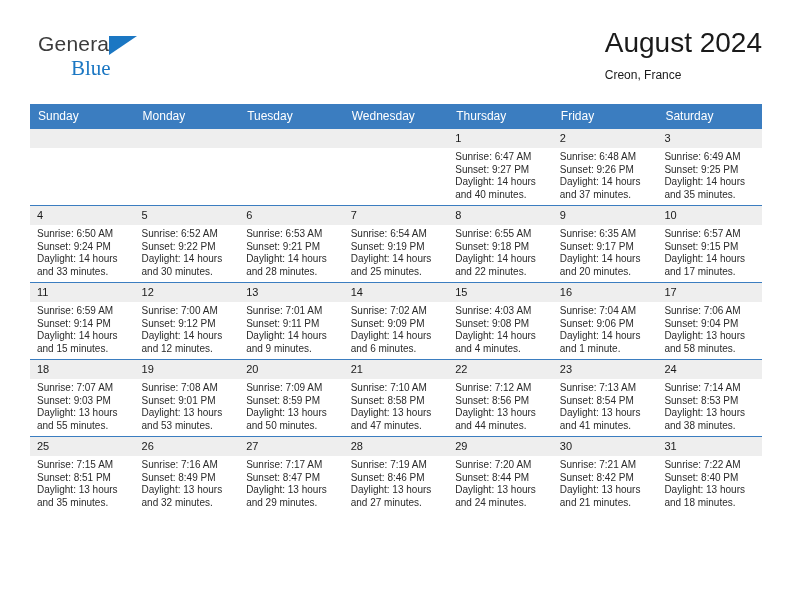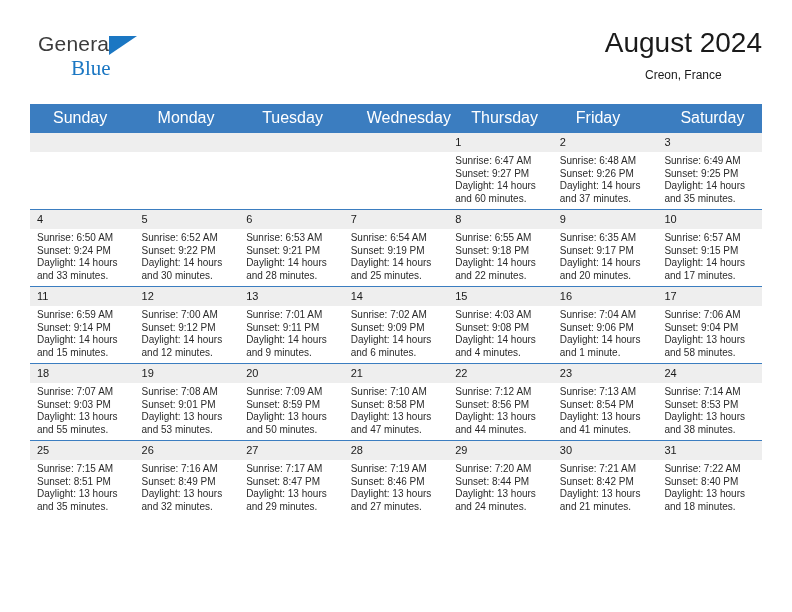--- a/index.html
+++ b/index.html
@@ -59,21 +59,21 @@
     left: 33px;
     top: 24px;
     font-size: 21px;
     color: #1b77c3;
     font-family: Liberation Serif, serif;
   }
   .title-block {
     position: absolute;
     right: 0;
     top: 0;
-    text-align: center;
+    text-align: left;
   }
   .cal-title {
     font-size: 28px;
     color: #1a1a1a;
     line-height: 34px;
     font-weight: normal;
     margin: 0;
     white-space: nowrap;
   }
   .cal-subtitle {
@@ -89,24 +89,24 @@
     position: absolute;
     left: 30px;
     top: 104px;
     width: 732px;
     border-collapse: collapse;
     table-layout: fixed;
   }
   .calendar th {
     background: #3b7dc0;
     color: #ffffff;
-    font-size: 16px;
+    font-size: 12px;
     font-weight: normal;
     text-align: left;
-    padding: 5px 0 5px 23px;
+    padding: 5px 0 5px 8px;
     height: 13px;
     border: none;
   }
   .calendar td {
     vertical-align: top;
     padding: 0;
     border: none;
     border-top: 1px solid #3b7dc0;
     height: 76px;
     width: 104.57px;
@@ -195,21 +195,21 @@
               <div class="daynum">&nbsp;</div>
             </div>
           </td>
           <td>
             <div class="cell-inner">
               <div class="daynum">1</div>
               <div class="details">
                 <div>Sunrise: 6:47 AM</div>
                 <div>Sunset: 9:27 PM</div>
                 <div>Daylight: 14 hours</div>
-                <div>and 60 minutes.</div>
+                <div>and 40 minutes.</div>
               </div>
             </div>
           </td>
           <td>
             <div class="cell-inner">
               <div class="daynum">2</div>
               <div class="details">
                 <div>Sunrise: 6:48 AM</div>
                 <div>Sunset: 9:26 PM</div>
                 <div>Daylight: 14 hours</div>

